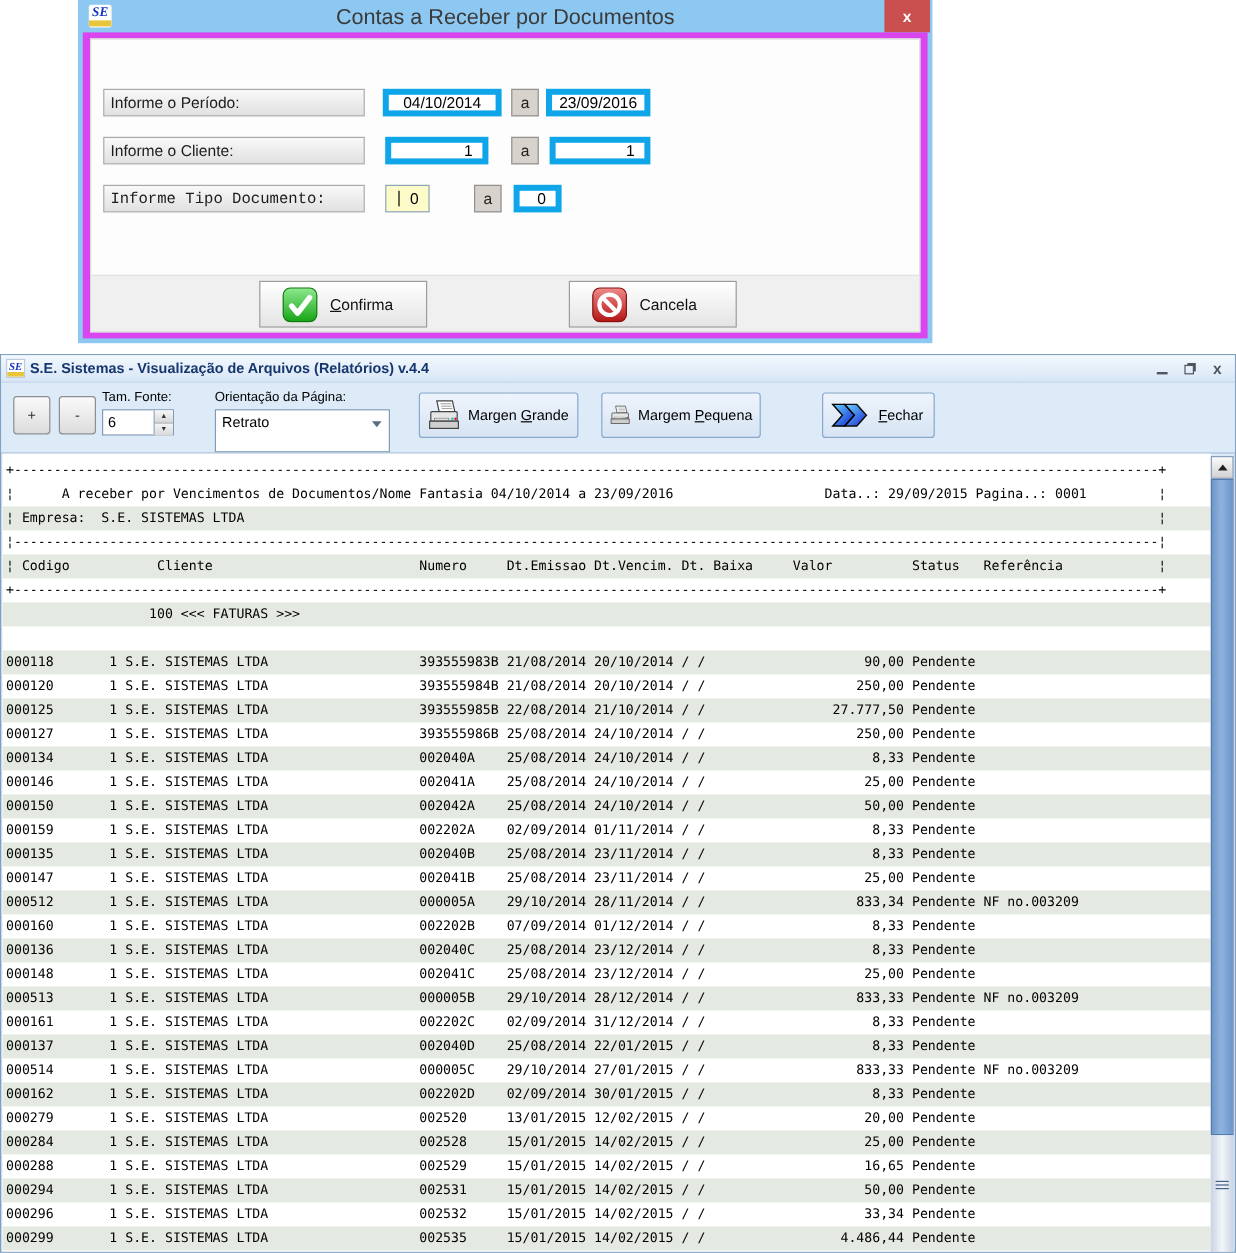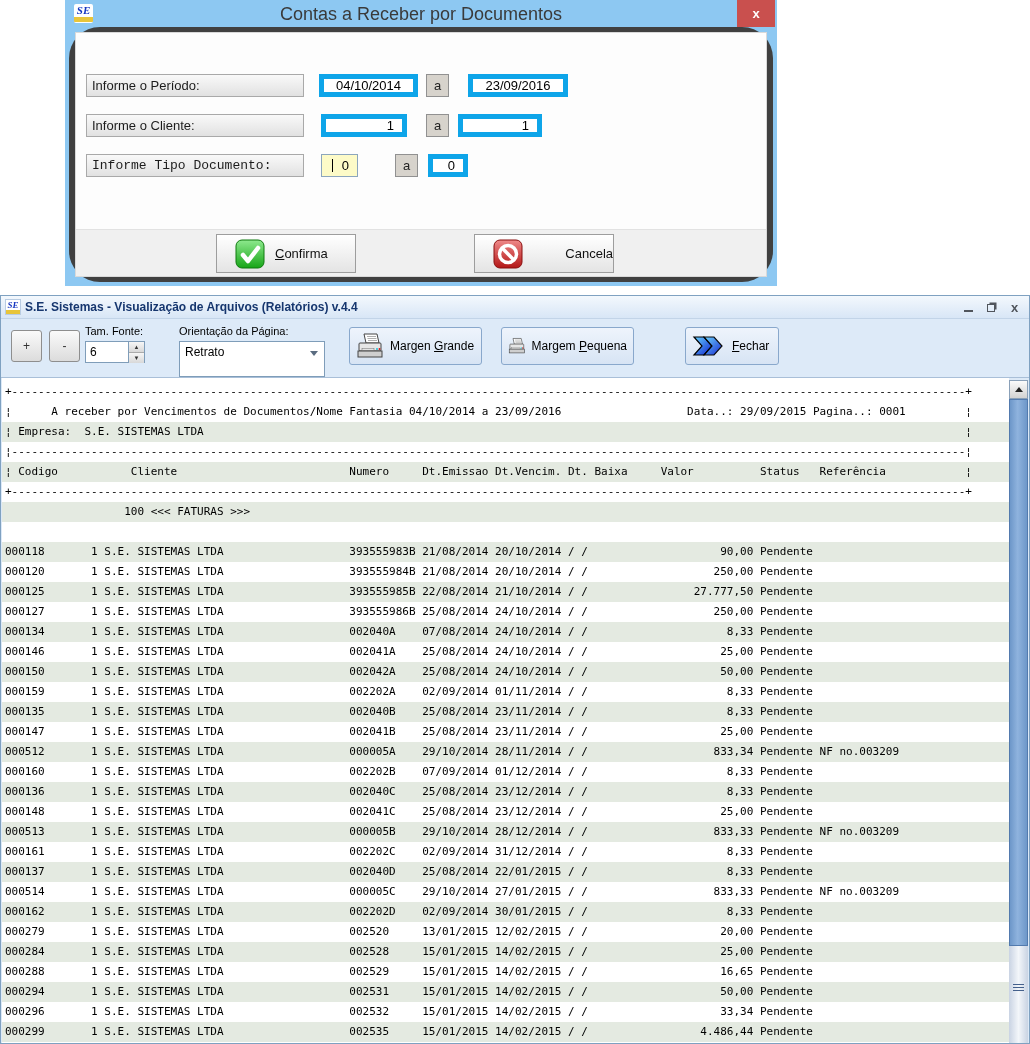--- a/index.html
+++ b/index.html
@@ -13,21 +13,21 @@
   .dlg-title { position:absolute; left:0; right:0; top:4px; text-align:center;
                font-size:18px; color:#3a3a3a; }
   .dlg-icon { position:absolute; left:9px; top:4px; width:19px; height:19px;
               background:#fff; border-radius:2px; overflow:hidden; text-align:center; }
   .dlg-icon .se { display:block; font-family:"Liberation Serif", serif; font-weight:bold;
                   font-style:italic; color:#1535c0; font-size:11px; line-height:13px; }
   .dlg-icon .bar { display:block; height:5px; background:#e8c53a; font-size:4px; color:#1535c0; }
   .dlg-close { position:absolute; right:2px; top:0; width:38px; height:27px;
                background:#c9504e; color:#fff; font-size:13px; font-weight:bold;
                display:flex; align-items:center; justify-content:center; cursor:pointer; }
-  .dlg-body { position:absolute; left:4px; right:4px; top:27px; bottom:4px; background:#404040;border-radius:31px; }
+  .dlg-body { position:absolute; left:4px; right:4px; top:27px; bottom:4px; background:#d946ef; }
   .dlg-panel { position:absolute; left:6px; right:6px; top:5px; bottom:5px;
                background:#fdfdfd; border:1px solid #d9d9d9; }
   .fld-label { position:absolute; left:10px; width:218px; height:23px;
                background:linear-gradient(#f9f9f9,#e1e1e1); border:1px solid #a9a9a9;
                font-size:13px; color:#1c1c1c; padding:3px 0 0 5px; }
   .fld-input { position:absolute; height:23px; background:#fff; border:5px solid #0ea5e9;
                font-size:13px; color:#000; display:flex; align-items:center; }
   .fld-input.center { justify-content:center; }
   .fld-input.right { justify-content:flex-end; padding-right:8px; }
   .sep-a { position:absolute; width:23px; height:23px; background:#d7d3cc;
@@ -124,21 +124,21 @@
     </div>
     <div class="dlg-title">Contas a Receber por Documentos</div>
     <div class="dlg-close">x</div>
   </div>
   <div class="dlg-body">
     <div class="dlg-panel">
 
       <div class="fld-label" style="top:41px;">Informe o Período:</div>
       <div class="fld-input center" style="left:243px; top:41px; width:99px;">04/10/2014</div>
       <div class="sep-a" style="left:350px; top:41px;">a</div>
-      <div class="fld-input center" style="left:392px; top:41px; width:100px;">23/09/2016</div>
+      <div class="fld-input center" style="left:379px; top:41px; width:87px;">23/09/2016</div>
 
       <div class="fld-label" style="top:81px;">Informe o Cliente:</div>
       <div class="fld-input right" style="left:245px; top:81px; width:86px;">1</div>
       <div class="sep-a" style="left:350px; top:81px;">a</div>
       <div class="fld-input right" style="left:382px; top:81px; width:84px;">1</div>
 
       <div class="fld-label" style="top:121px;font-family:Liberation Mono, monospace;">Informe Tipo Documento:</div>
       <div class="fld-input right focused" style="left:245px; top:121px; width:37px;">
           <span class="caret"></span>
           <span>0</span>
@@ -153,21 +153,21 @@
                 <linearGradient id="gok" x1="0" y1="0" x2="0" y2="1">
               <stop offset="0" stop-color="#8ee98e"></stop>
                   <stop offset="1" stop-color="#17a517"></stop>
                 </linearGradient>
               </defs>
             <rect x="1" y="1" width="28" height="28" rx="6" fill="url(#gok)" stroke="#0f7a0f"></rect>
             <path d="M8 16 l5 6 l10 -13" fill="none" stroke="#ffffff" stroke-width="4.5" stroke-linecap="round" stroke-linejoin="round"></path>
           </svg>
           <span><span></span><u>C</u><span>onfirma</span></span>
         </div>
-        <div class="dlg-btn" style="left:398px;justify-content:space-between;">
+        <div class="dlg-btn" style="left:398px;">
           <svg width="30" height="30" viewBox="0 0 30 30">
             <defs>
                 <linearGradient id="gno" x1="0" y1="0" x2="0" y2="1">
               <stop offset="0" stop-color="#ef8a8a"></stop>
                   <stop offset="1" stop-color="#b31616"></stop>
                 </linearGradient>
               </defs>
             <rect x="1" y="1" width="28" height="28" rx="6" fill="url(#gno)" stroke="#8a0f0f"></rect>
             <circle cx="15" cy="15" r="8.5" fill="none" stroke="#ffffff" stroke-width="3.5"></circle>
             <line x1="9.6" y1="9.6" x2="20.4" y2="20.4" stroke="#ffffff" stroke-width="3.5"></line>
@@ -264,21 +264,21 @@
       <div class="rl sh">¦ Empresa:  S.E. SISTEMAS LTDA                                                                                                                   ¦</div>
       <div class="rl">¦------------------------------------------------------------------------------------------------------------------------------------------------¦</div>
       <div class="rl sh">¦ Codigo           Cliente                          Numero     Dt.Emissao Dt.Vencim. Dt. Baixa     Valor          Status   Referência            ¦</div>
       <div class="rl">+------------------------------------------------------------------------------------------------------------------------------------------------+</div>
       <div class="rl sh">                  100 &lt;&lt;&lt; FATURAS &gt;&gt;&gt;</div>
       <div class="rl"></div>
       <div class="rl sh">000118       1 S.E. SISTEMAS LTDA                   393555983B 21/08/2014 20/10/2014 / /                    90,00 Pendente </div>
       <div class="rl">000120       1 S.E. SISTEMAS LTDA                   393555984B 21/08/2014 20/10/2014 / /                   250,00 Pendente </div>
       <div class="rl sh">000125       1 S.E. SISTEMAS LTDA                   393555985B 22/08/2014 21/10/2014 / /                27.777,50 Pendente </div>
       <div class="rl">000127       1 S.E. SISTEMAS LTDA                   393555986B 25/08/2014 24/10/2014 / /                   250,00 Pendente </div>
-      <div class="rl sh">000134       1 S.E. SISTEMAS LTDA                   002040A    07/08/2014 24/10/2014 / /                     8,33 Pendente </div>
+      <div class="rl sh">000134       1 S.E. SISTEMAS LTDA                   002040A    25/08/2014 24/10/2014 / /                     8,33 Pendente </div>
       <div class="rl">000146       1 S.E. SISTEMAS LTDA                   002041A    25/08/2014 24/10/2014 / /                    25,00 Pendente </div>
       <div class="rl sh">000150       1 S.E. SISTEMAS LTDA                   002042A    25/08/2014 24/10/2014 / /                    50,00 Pendente </div>
       <div class="rl">000159       1 S.E. SISTEMAS LTDA                   002202A    02/09/2014 01/11/2014 / /                     8,33 Pendente </div>
       <div class="rl sh">000135       1 S.E. SISTEMAS LTDA                   002040B    25/08/2014 23/11/2014 / /                     8,33 Pendente </div>
       <div class="rl">000147       1 S.E. SISTEMAS LTDA                   002041B    25/08/2014 23/11/2014 / /                    25,00 Pendente </div>
       <div class="rl sh">000512       1 S.E. SISTEMAS LTDA                   000005A    29/10/2014 28/11/2014 / /                   833,34 Pendente NF no.003209</div>
       <div class="rl">000160       1 S.E. SISTEMAS LTDA                   002202B    07/09/2014 01/12/2014 / /                     8,33 Pendente </div>
       <div class="rl sh">000136       1 S.E. SISTEMAS LTDA                   002040C    25/08/2014 23/12/2014 / /                     8,33 Pendente </div>
       <div class="rl">000148       1 S.E. SISTEMAS LTDA                   002041C    25/08/2014 23/12/2014 / /                    25,00 Pendente </div>
       <div class="rl sh">000513       1 S.E. SISTEMAS LTDA                   000005B    29/10/2014 28/12/2014 / /                   833,33 Pendente NF no.003209</div>

